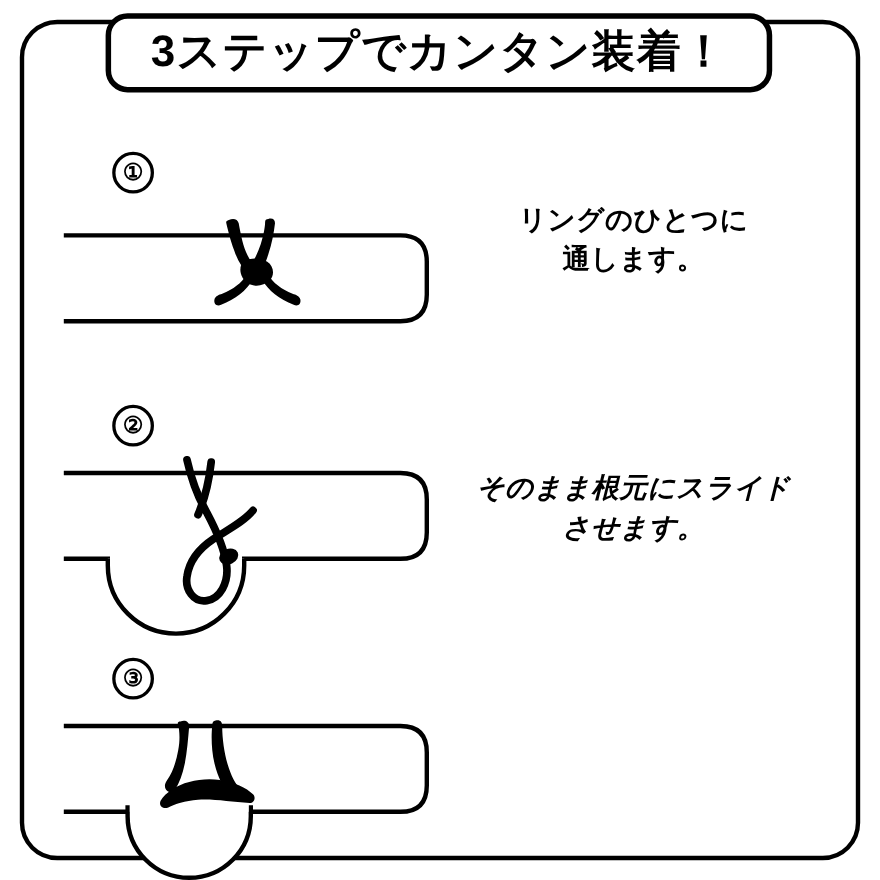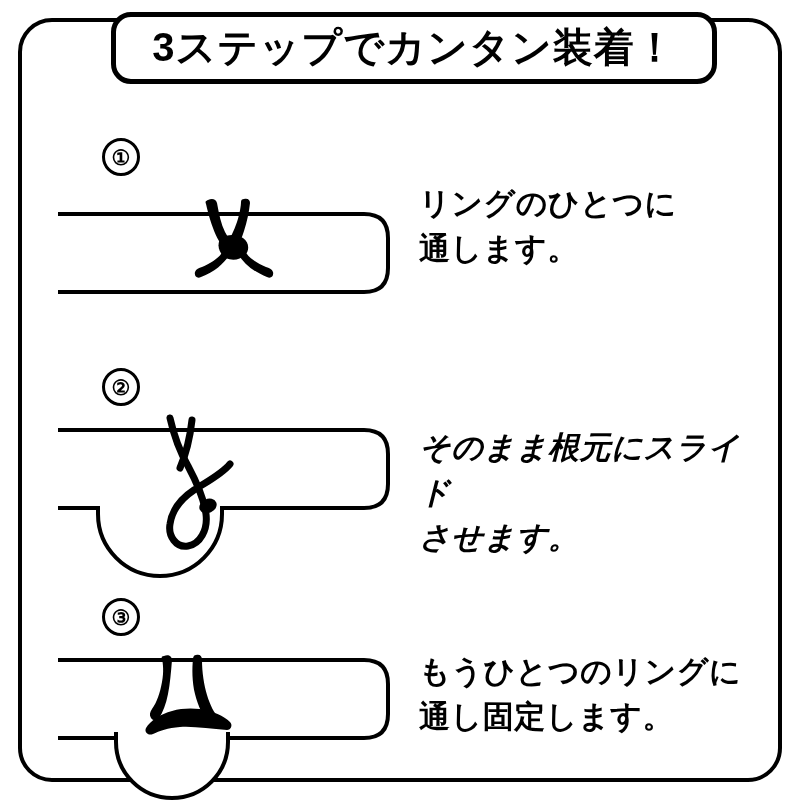--- a/index.html
+++ b/index.html
@@ -30,21 +30,21 @@
     width: 764px;
     height: 764px;
     border: 4px solid #000;
     border-radius: 34px;
     box-sizing: border-box;
   }
 
   
   .title-banner {
     position: absolute;
-    left: 111px;
+    left: 96px;
     top: 12px;
     width: 606px;
     height: 72px;
     background: #ffffff;
     border: 5px solid #000;
     border-radius: 20px;
     box-sizing: border-box;
     display: flex;
     align-items: center;
     justify-content: center;
@@ -98,28 +98,29 @@
   .step-art {
     position: absolute;
     left: 40px;
     top: 52px;
     width: 350px;
     height: 160px;
   }
 
   .step-caption {
     position: absolute;
-    left: 401px;
+    left: 383px;
     top: 62px;
     width: 350px;
-    font-size: 31px;
+    font-size: 25px;
     font-weight: bold;
     line-height: 1.45;
     white-space: pre-line;
     letter-spacing: 0.5px;
+    text-align: center;
   }
   .step-2 .step-caption { top: 76px; font-style: italic; }
   .step-3 .step-caption { top: 70px; }
 </style>
 </head>
 <body>
 
 <div id="page">
 
   <div class="outer-frame"></div>
@@ -204,18 +205,16 @@
             <path d="M106 24 C110 22 114 24 114 28 C113 40 112 52 110 62 C108 72 105 80 101 86
                      C99 89 95 89 93 86 C91 83 92 80 94 77 C99 70 102 61 104 50 C106 40 105 31 104 27 C103 25 104 24 106 24 Z"></path>
             <path d="M138 23 C142 22 144 24 144 28 C144 40 146 53 149 63 C152 73 156 81 161 86
                      C164 89 163 93 160 94 C157 95 154 94 152 92 C145 85 140 74 137 62 C134 50 134 36 135 27 C135 25 136 23 138 23 Z"></path>
             <path d="M98 86 C110 78 126 75 142 77 C155 79 166 84 172 90 C175 93 173 98 169 98
                      C152 97 136 94 122 95 C110 96 101 99 95 102 C90 104 86 100 88 96 C90 92 94 89 98 86 Z"></path>
           </g>
         </svg>
       </div>
 
-      <div class="step-caption">もうひとつのリングに
-通し固定します。</div>
     </div>
 
   </div>
 </div>
 
 </body></html>

